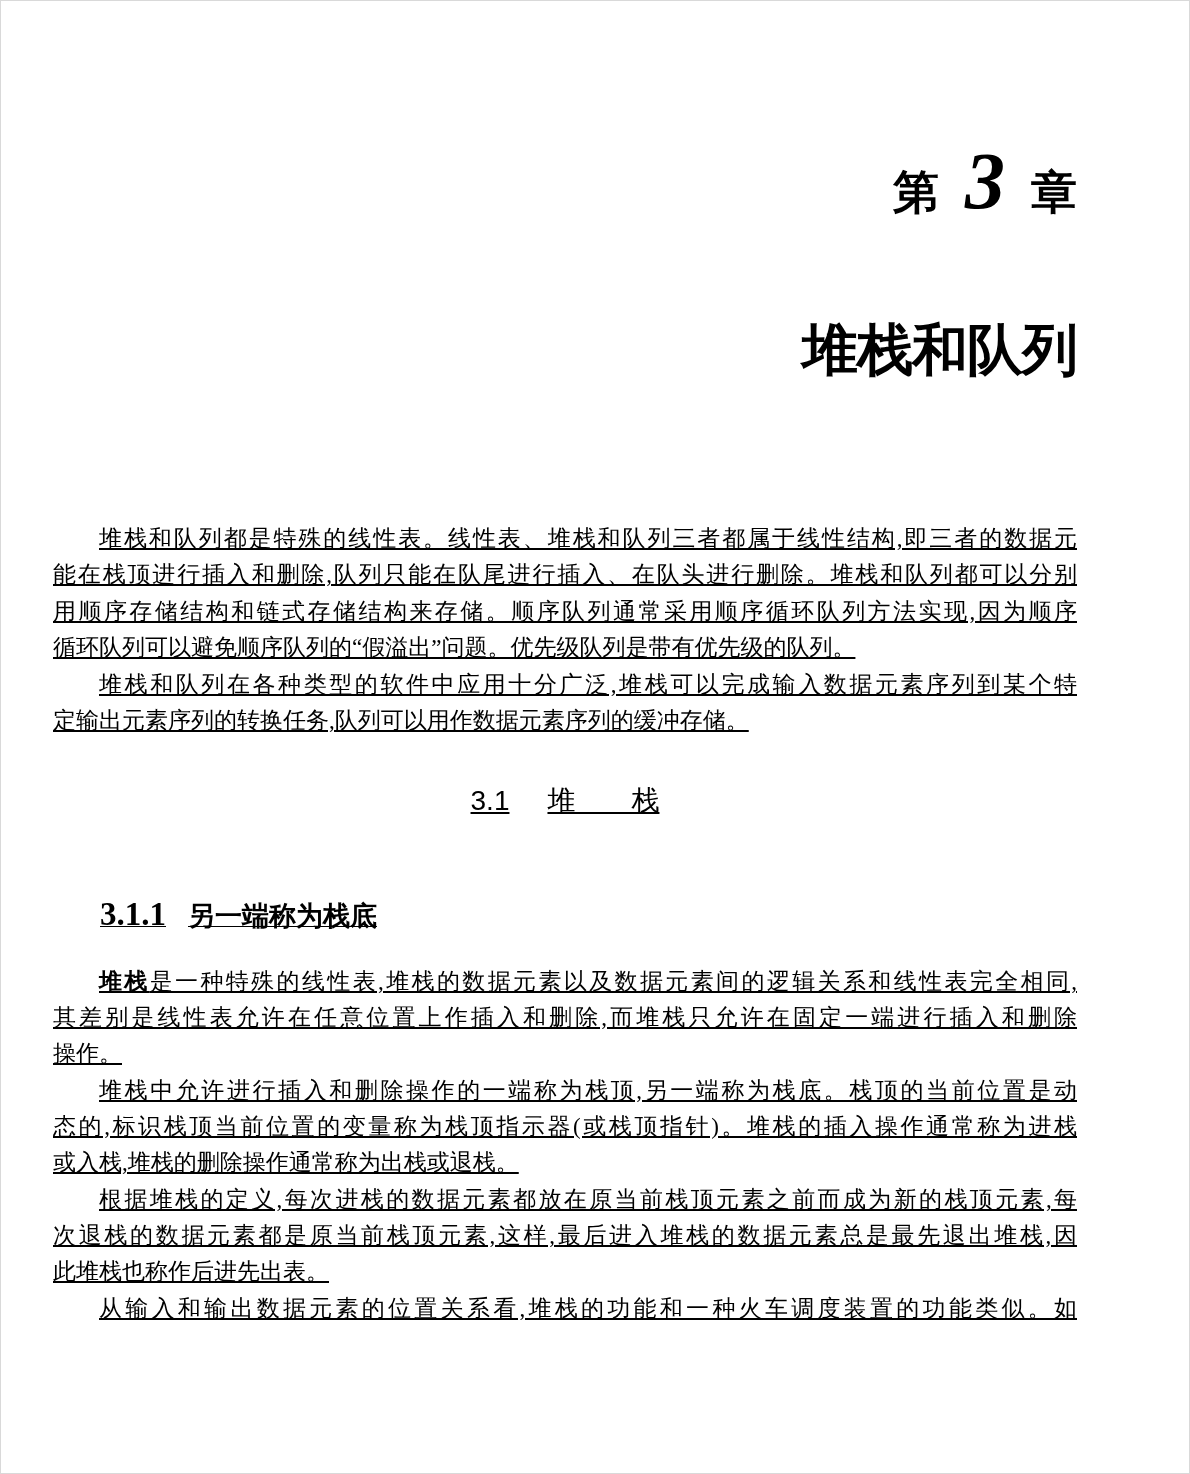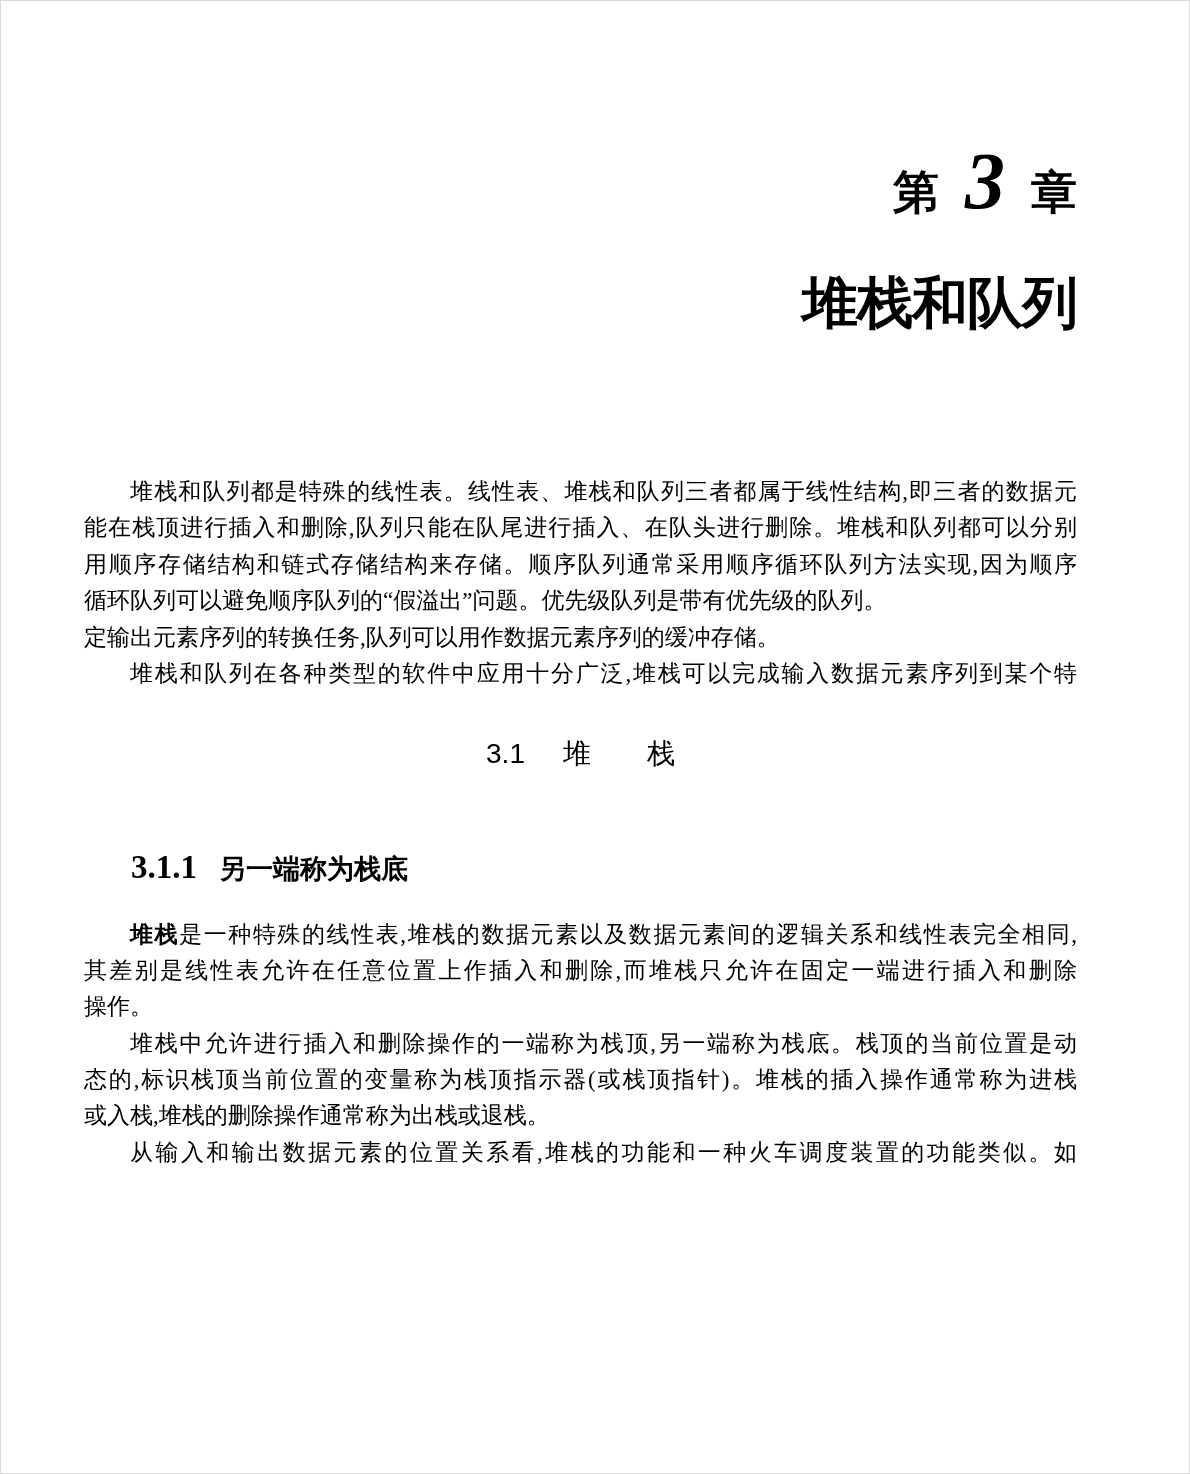--- a/index.html
+++ b/index.html
@@ -30,32 +30,33 @@
     font-family:"Liberation Serif","DejaVu Serif",serif;
   }
   .ch-num {
     font-size:80px;
     font-weight:bold;
     font-style:italic;
     font-family:"Liberation Serif","DejaVu Serif",serif;
   }
   
   .chapter-title {
-    margin-top:37px;
+    margin-top:84px;
     text-align:right;
     padding-right:112px;
     font-size:56px;
     font-weight:bold;
     line-height:66px;
     letter-spacing:-1px;
     font-family:"Liberation Serif","DejaVu Serif",serif;
   }
   .content {
-    padding-left:83px;
+    padding-left:52px;
     padding-right:112px;
+    text-decoration:underline;
   }
   .intro { margin-top:138px; }
   
   .para { margin:0; }
   .line {
     font-size:23px;
     line-height:36.4px;
     height:36.4px;
     overflow:hidden;
     white-space:normal;
@@ -111,22 +112,22 @@
   <div class="content">
 
     <div class="intro">
         <div class="para">
           <div class="line indent fill">堆栈和队列都是特殊的线性表。线性表、堆栈和队列三者都属于线性结构,即三者的数据元</div>
           <div class="line fill">能在栈顶进行插入和删除,队列只能在队尾进行插入、在队头进行删除。堆栈和队列都可以分别</div>
           <div class="line fill">用顺序存储结构和链式存储结构来存储。顺序队列通常采用顺序循环队列方法实现,因为顺序</div>
           <div class="line">循环队列可以避免顺序队列的“假溢出”问题。优先级队列是带有优先级的队列。</div>
         </div>
         <div class="para">
+          <div class="line indent fill">堆栈和队列在各种类型的软件中应用十分广泛,堆栈可以完成输入数据元素序列到某个特</div>
           <div class="line">定输出元素序列的转换任务,队列可以用作数据元素序列的缓冲存储。</div>
-          <div class="line indent fill">堆栈和队列在各种类型的软件中应用十分广泛,堆栈可以完成输入数据元素序列到某个特</div>
         </div>
       </div>
 
     <div class="section-heading">
       <span class="sec-num">3.1</span><span class="sec-title">堆　　栈</span>
     </div>
 
     <div class="subsection-heading">
       <span class="sub-num">3.1.1</span><span class="sub-title">另一端称为栈底</span>
     </div>
@@ -136,19 +137,24 @@
           <div class="line indent fill"><b>堆栈</b><span>是一种特殊的线性表,堆栈的数据元素以及数据元素间的逻辑关系和线性表完全相同,</span></div>
           <div class="line fill">其差别是线性表允许在任意位置上作插入和删除,而堆栈只允许在固定一端进行插入和删除</div>
           <div class="line">操作。</div>
         </div>
         <div class="para">
           <div class="line indent fill">堆栈中允许进行插入和删除操作的一端称为栈顶,另一端称为栈底。栈顶的当前位置是动</div>
           <div class="line fill">态的,标识栈顶当前位置的变量称为栈顶指示器(或栈顶指针)。堆栈的插入操作通常称为进栈</div>
           <div class="line">或入栈,堆栈的删除操作通常称为出栈或退栈。</div>
         </div>
         <div class="para">
+          <div class="line indent fill">根据堆栈的定义,每次进栈的数据元素都放在原当前栈顶元素之前而成为新的栈顶元素,每</div>
+          <div class="line fill">次退栈的数据元素都是原当前栈顶元素,这样,最后进入堆栈的数据元素总是最先退出堆栈,因</div>
+          <div class="line">此堆栈也称作后进先出表。</div>
+        </div>
+        <div class="para">
           <div class="line indent fill">从输入和输出数据元素的位置关系看,堆栈的功能和一种火车调度装置的功能类似。如</div>
         </div>
       </div>
 
   </div>
 
 </div>
 
 </body></html>

